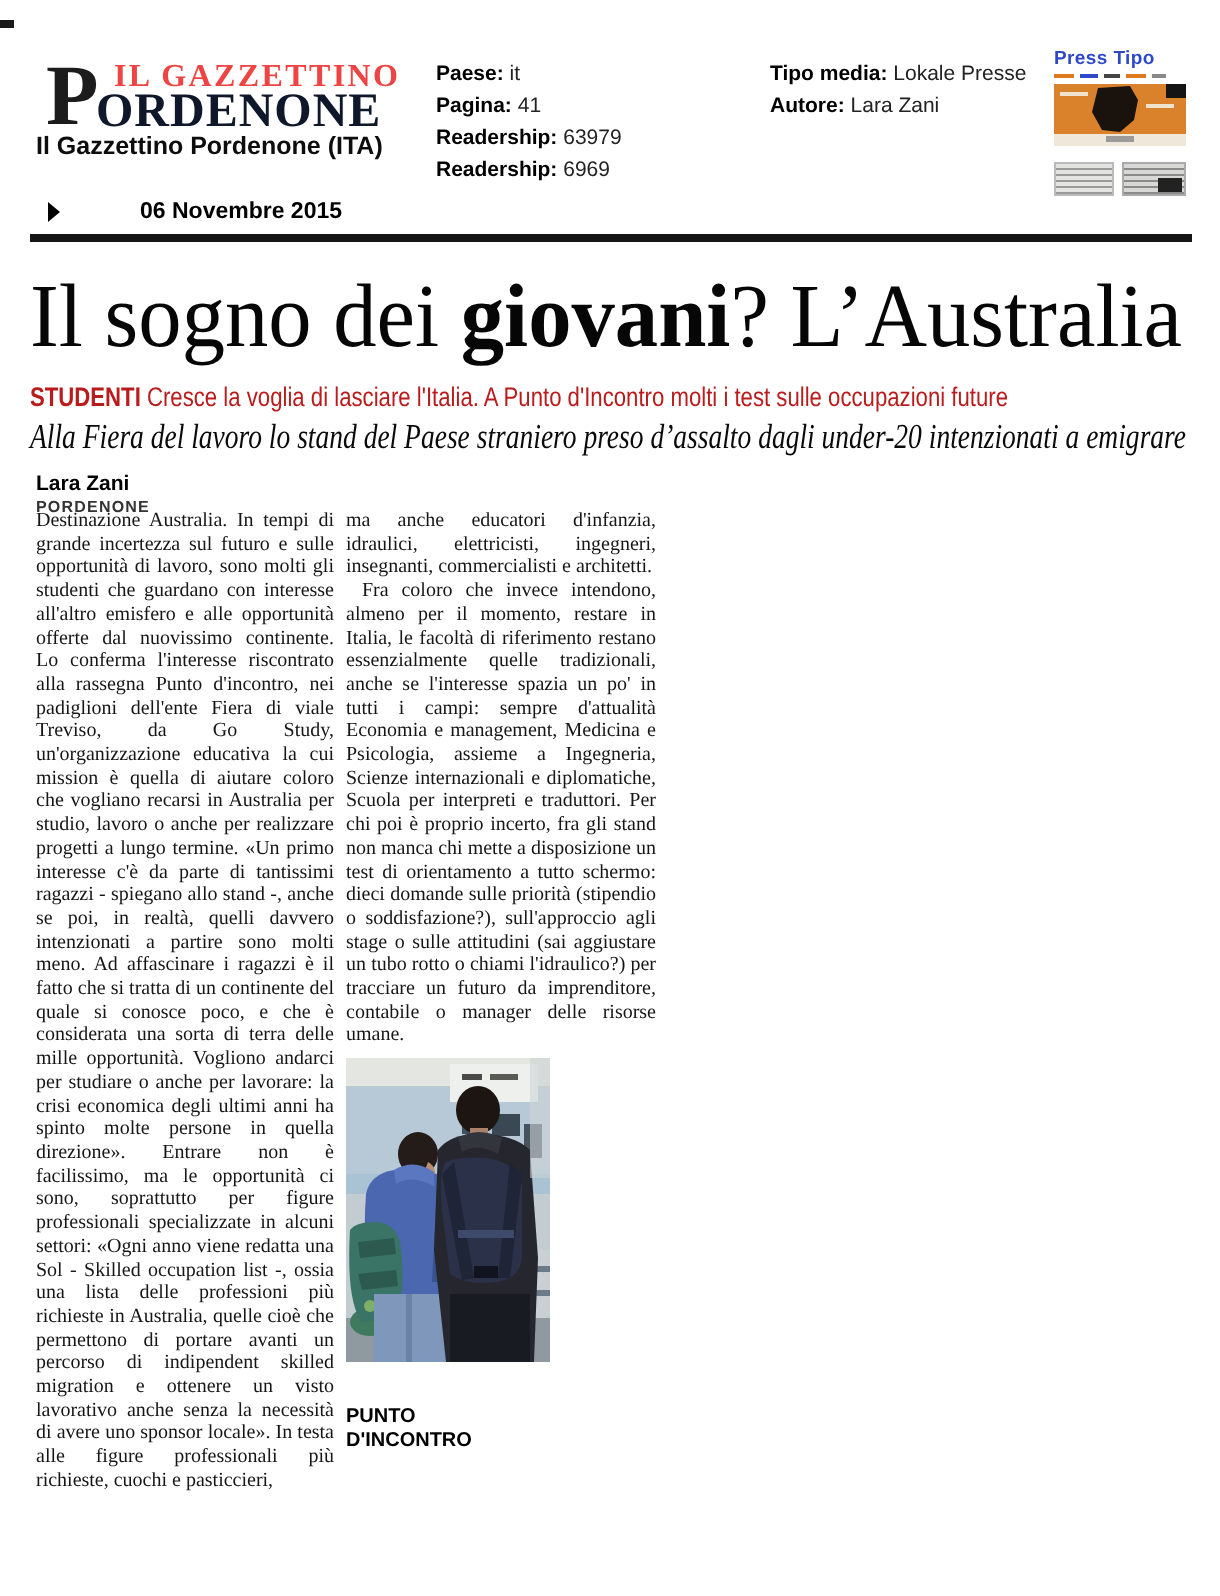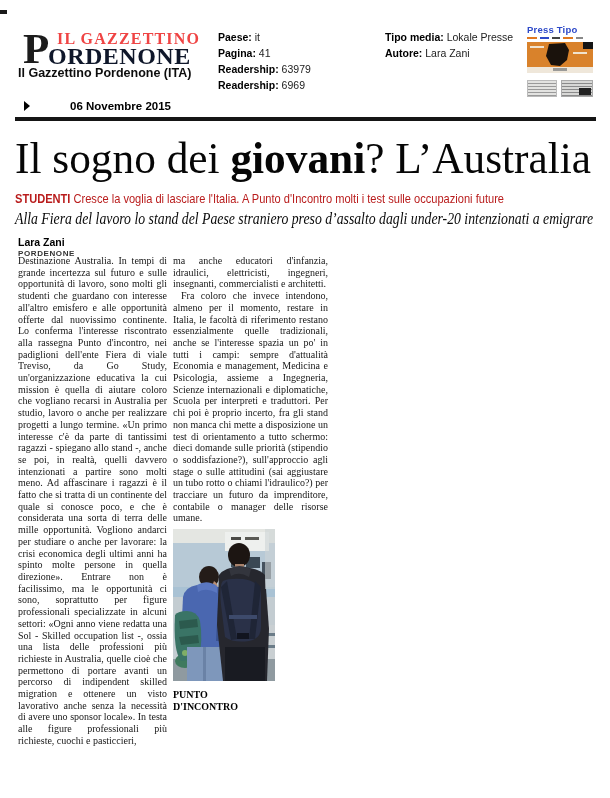--- a/index.html
+++ b/index.html
@@ -68,21 +68,21 @@
   
   .columns { position:absolute; left:18px; top:255px; width:312px; display:flex; gap:6px;
     font-family:"Liberation Serif", serif; font-size:10px; line-height:11.7px;
     text-align:justify; color:#161616; }
   .col-1 { width:149px; }
   .col-2 { width:155px; }
   .columns p { margin:0; }
   .columns p.indent { text-indent:8px; }
 
   .photo { display:block; margin-top:5px; }
-  .caption { margin-top:8px; font-family:Liberation Serif, serif; text-align:left; }
+  .caption { margin-top:22px; font-family:Liberation Sans, sans-serif; text-align:left; }
   .caption-title { font-weight:bold; font-size:10px; line-height:11.5px; color:#000; width:70px; }
   .caption-text { font-size:10.5px; line-height:13px; color:#222; margin-top:3px; width:84px; }
 </style>
 </head>
 <body>
 
 <div class="page">
 
   <div class="scan-mark"></div>
 

